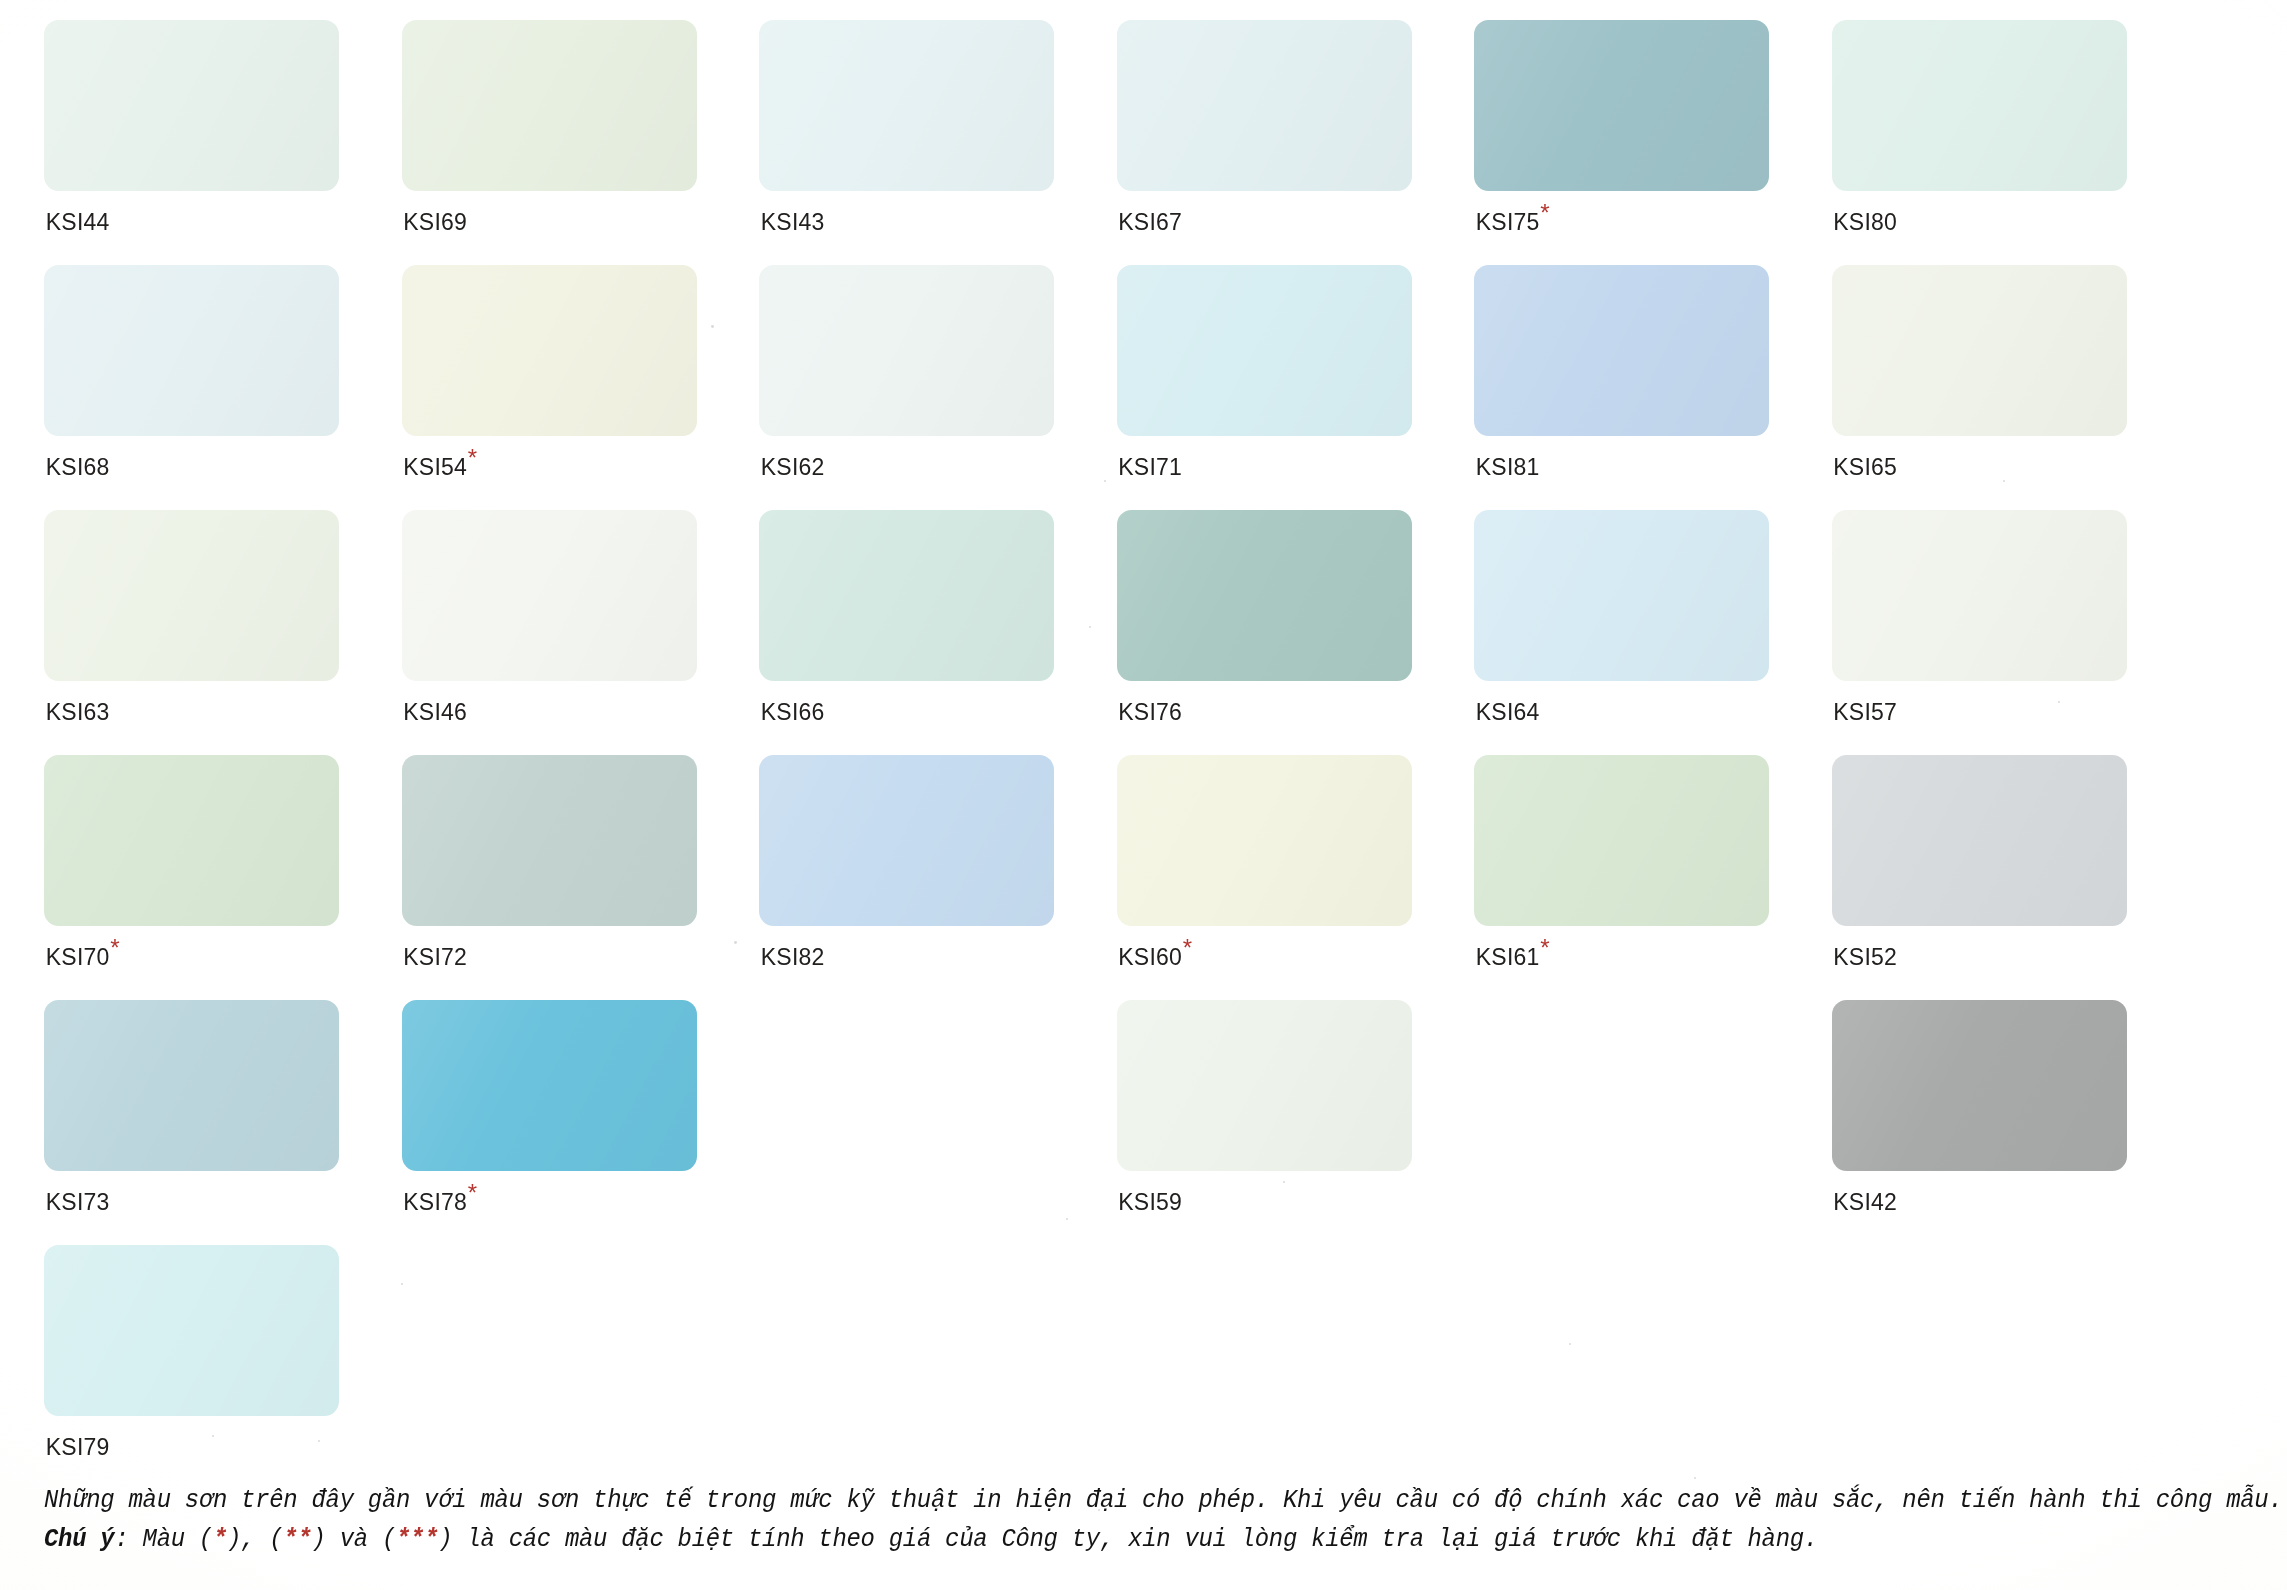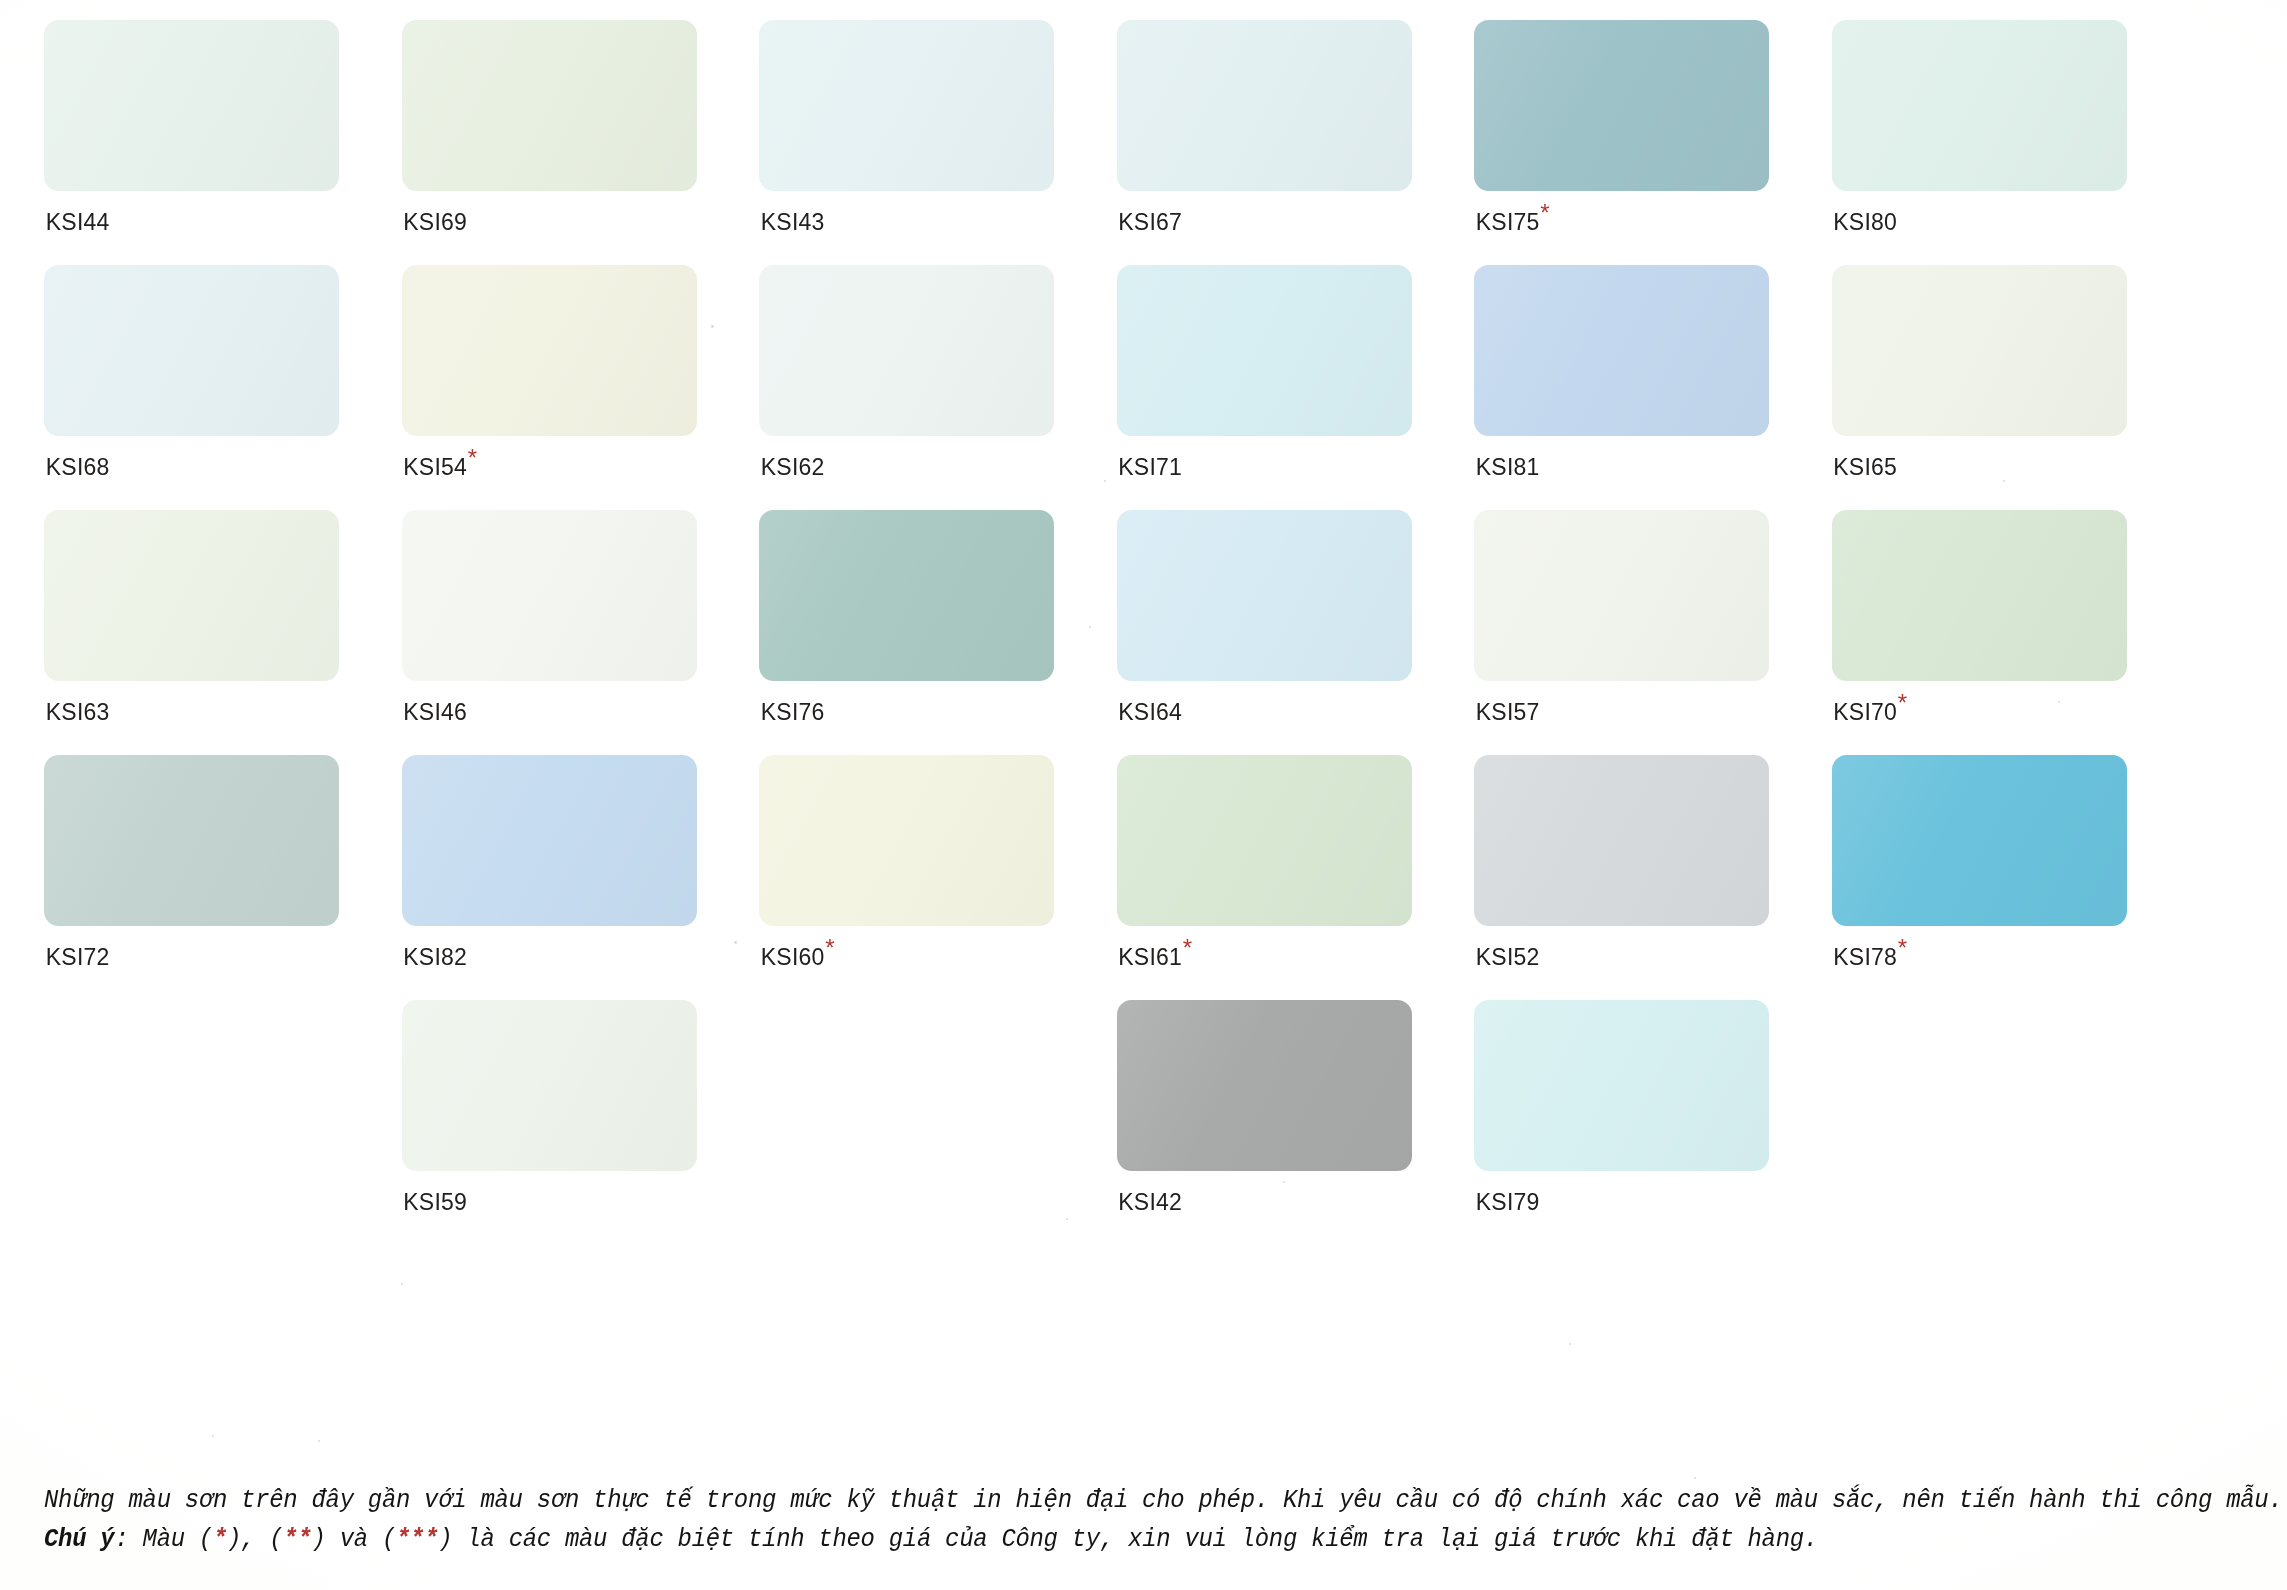--- a/index.html
+++ b/index.html
@@ -187,20 +187,24 @@
       </div>
       <div class="cell">
         <div class="swatch" style="background: rgb(238, 243, 232);"></div>
         <div class="label"><span>KSI63</span></div>
       </div>
       <div class="cell">
         <div class="swatch" style="background: rgb(244, 246, 241);"></div>
         <div class="label"><span>KSI46</span></div>
       </div>
       <div class="cell">
+        <div class="swatch" style="background: rgb(212, 233, 226);"></div>
+        <div class="label"><span>KSI66</span></div>
+      </div>
+      <div class="cell">
         <div class="swatch" style="background: rgb(169, 201, 194);"></div>
         <div class="label"><span>KSI76</span></div>
       </div>
       <div class="cell">
         <div class="swatch" style="background: rgb(215, 235, 244);"></div>
         <div class="label"><span>KSI64</span></div>
       </div>
       <div class="cell">
         <div class="swatch" style="background: rgb(241, 244, 236);"></div>
         <div class="label"><span>KSI57</span></div>
@@ -221,20 +225,24 @@
         <div class="swatch" style="background: rgb(244, 244, 226);"></div>
         <div class="label"><span>KSI60</span><span class="star">*</span></div>
       </div>
       <div class="cell">
         <div class="swatch" style="background: rgb(216, 232, 211);"></div>
         <div class="label"><span>KSI61</span><span class="star">*</span></div>
       </div>
       <div class="cell">
         <div class="swatch" style="background: rgb(214, 218, 220);"></div>
         <div class="label"><span>KSI52</span></div>
+      </div>
+      <div class="cell">
+        <div class="swatch" style="background: rgb(188, 214, 222);"></div>
+        <div class="label"><span>KSI73</span></div>
       </div>
       <div class="cell">
         <div class="swatch" style="background: rgb(106, 194, 220);"></div>
         <div class="label"><span>KSI78</span><span class="star">*</span></div>
       </div>
       <div class="cell empty"></div>
       <div class="cell">
         <div class="swatch" style="background: rgb(238, 244, 236);"></div>
         <div class="label"><span>KSI59</span></div>
       </div>

